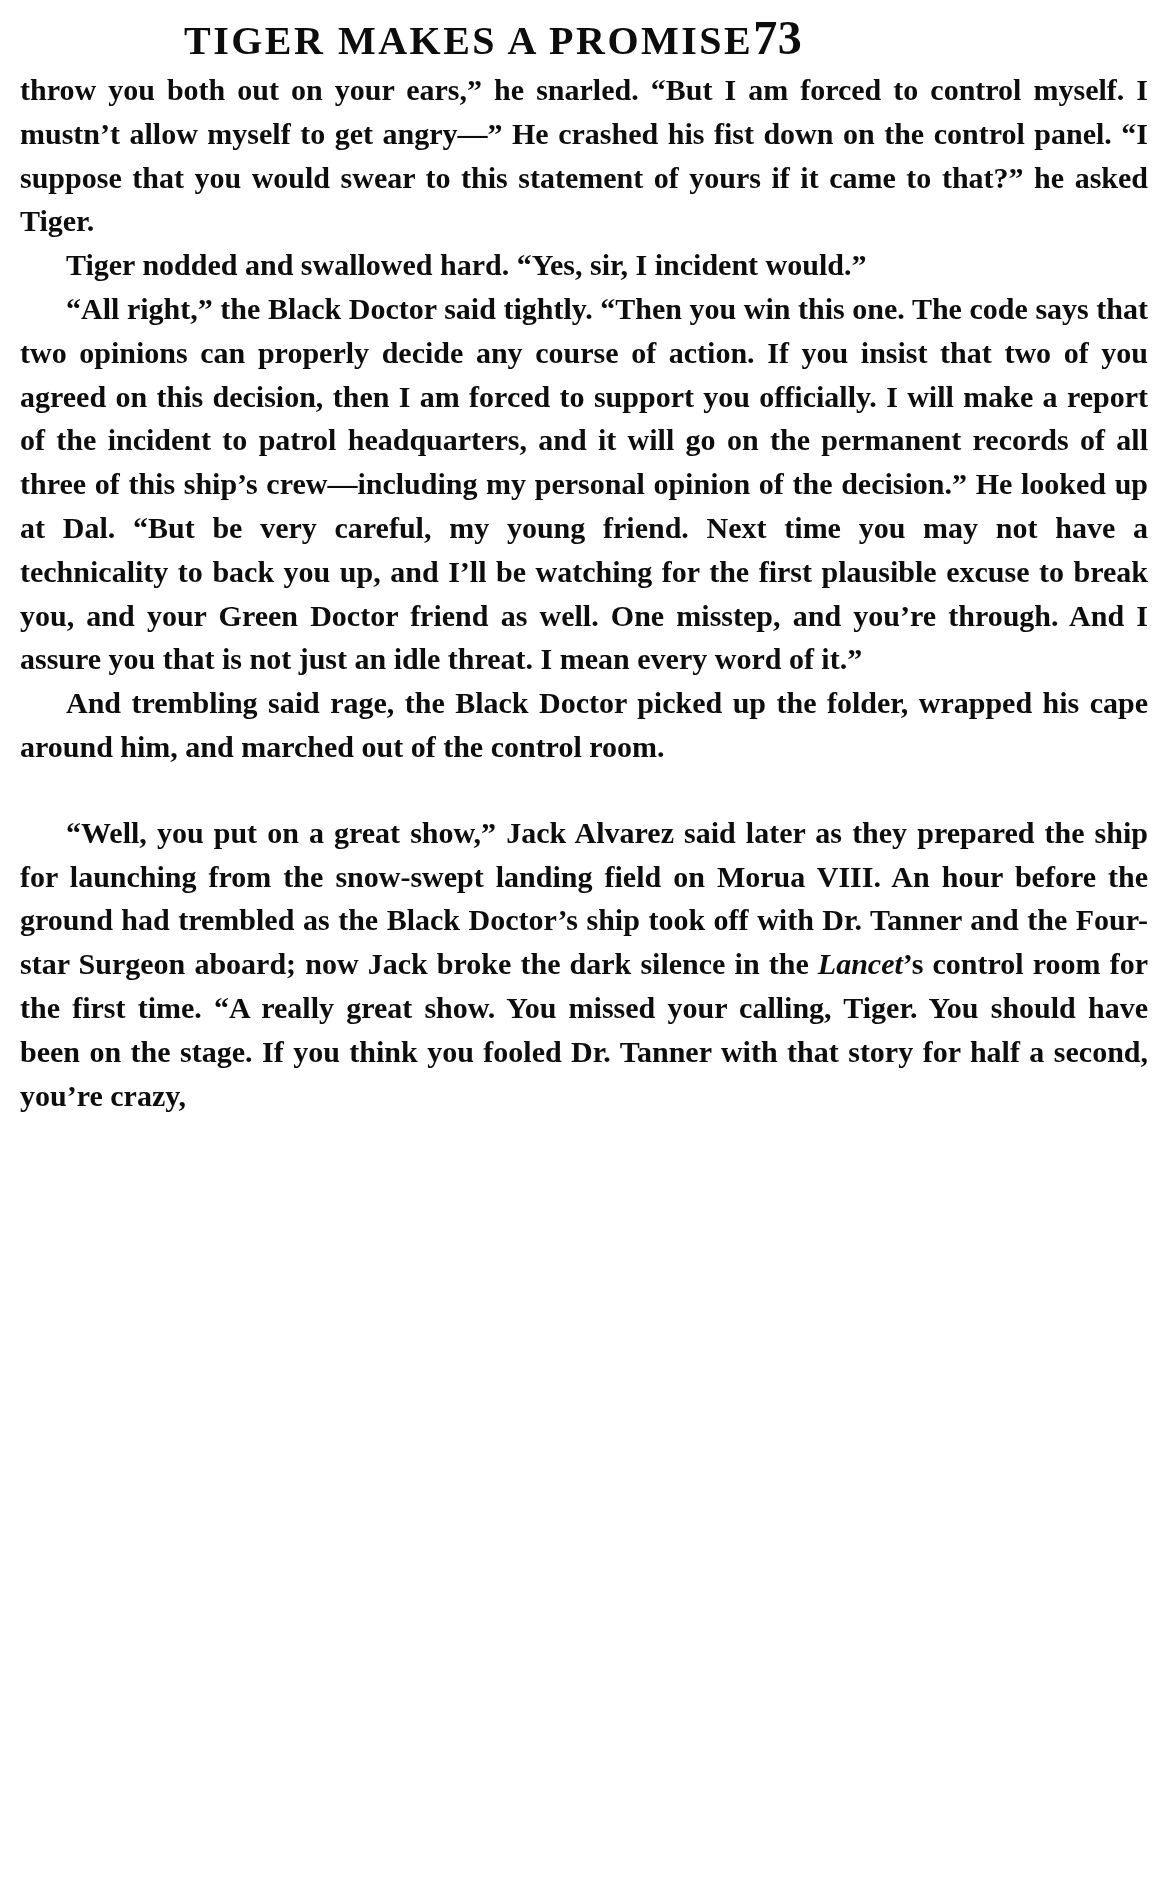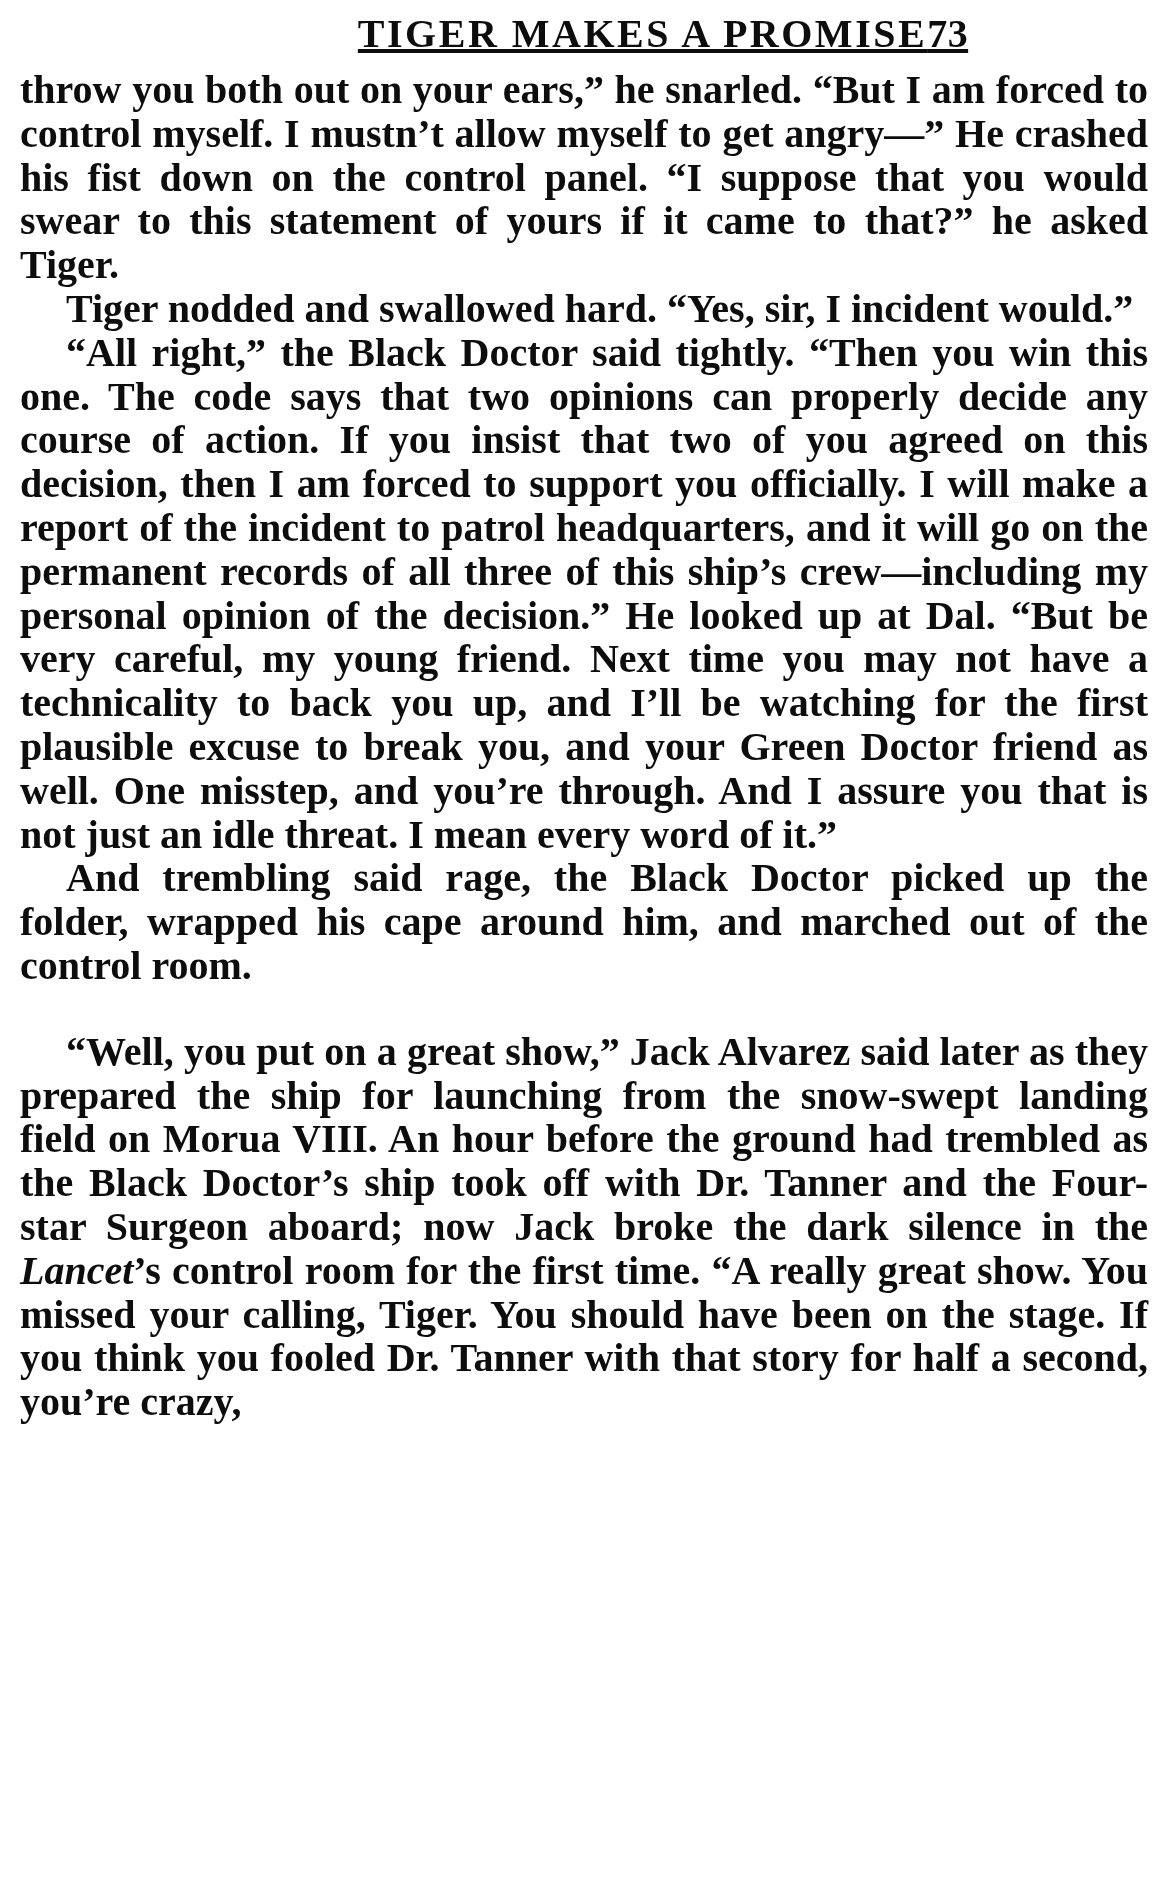--- a/index.html
+++ b/index.html
@@ -17,41 +17,40 @@
   .page {
     position: relative;
     width: 1174px;
     height: 1886px;
     box-sizing: border-box;
     padding: 0 18px 0 14px;
   }
   .running-head {
     display: flex;
     align-items: baseline;
-    justify-content: center;
+    justify-content: flex-start;
     padding: 10px 4px 0 170px;
     height: 58px;
     box-sizing: border-box;
-    text-decoration: underline;
   }
   .head-title {
     font-size: 40px;
     letter-spacing: 2.5px;
     font-weight: 700;
     white-space: nowrap;
   }
   .head-folio {
-    font-size: 40px;
+    font-size: 48px;
     font-weight: 700;
     letter-spacing: 0.5px;
     padding-right: 10px;
   }
   .body-text {
     margin-top: 10px;
-    font-size: 40px;
+    font-size: 30px;
     line-height: 43.8px;
     text-align: justify;
     text-justify: inter-word;
     padding: 0 8px 0 6px;
     font-weight: 600;
   }
   .body-text p {
     margin: 0;
     text-indent: 46px;
   }

